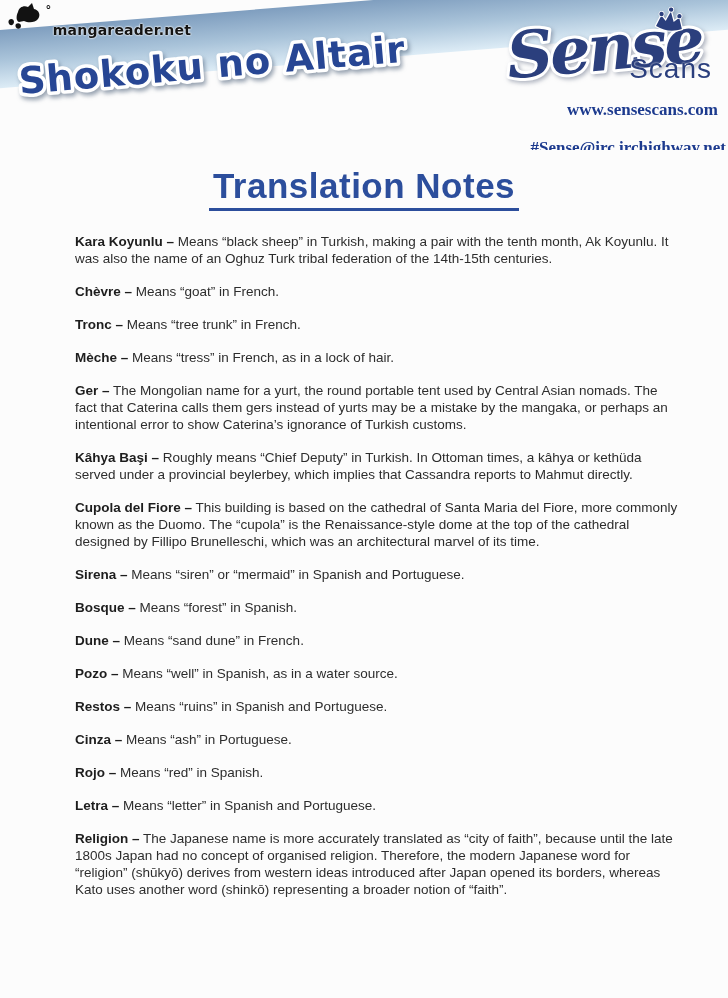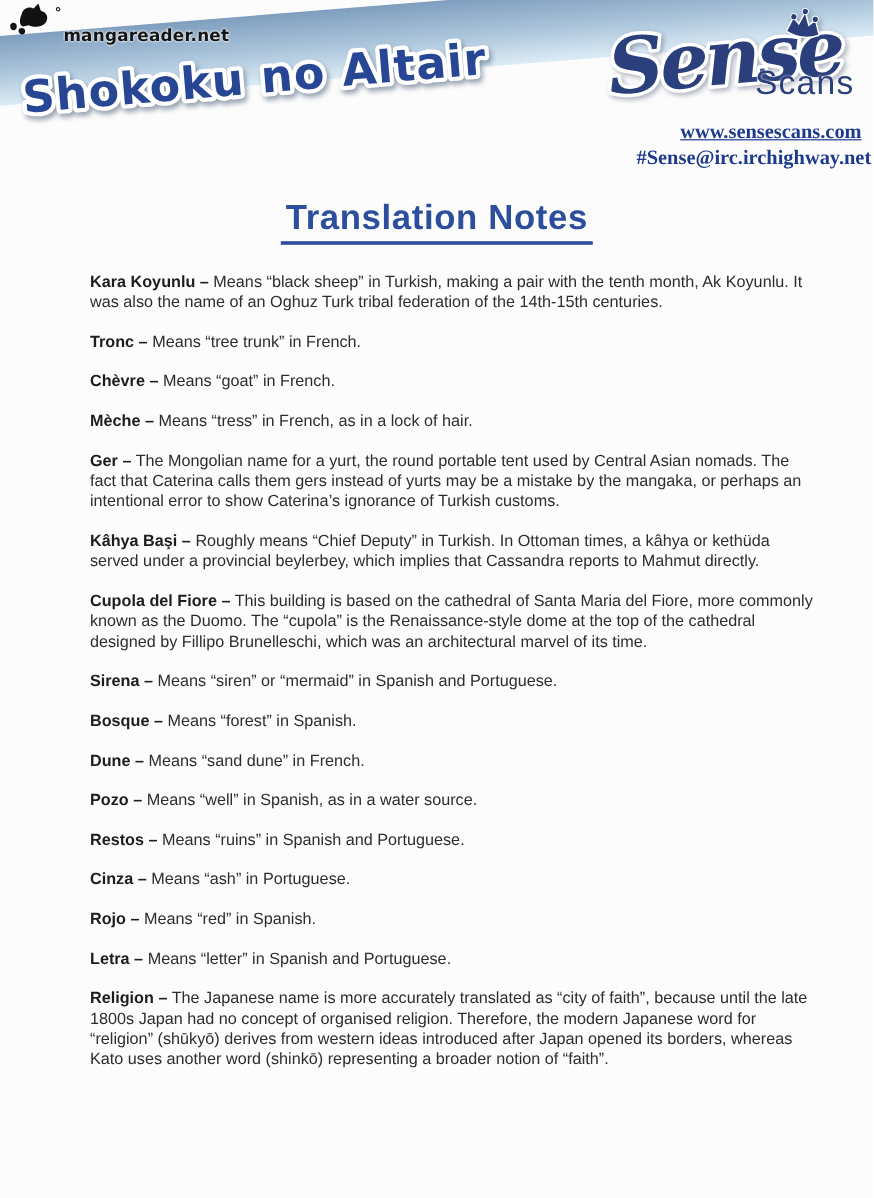--- a/index.html
+++ b/index.html
@@ -111,33 +111,33 @@
   .sense-url, .sense-irc {
     position: absolute;
     right: 4px;
     font-family: "Liberation Serif", serif;
     font-weight: 700;
     font-size: 17px;
     color: var(--url-blue);
     white-space: nowrap;
     text-shadow: 0 0 2px #fff;
   }
-  .sense-url { top: 100px; right: 10px; text-decoration: underline; }
-  .sense-irc { top: 122px; right: 2px; margin-left: 32px; }
+  .sense-url { top: 100px; right: 10px; }
+  .sense-irc { top: 138px; right: 2px; margin-left: 32px; }
 
   
   .title-wrap {
     margin-top: 16px;
     text-align: center;
   }
   .page-title {
     display: inline-block;
     font-family: "Liberation Sans", sans-serif;
     font-weight: 700;
-    font-size: 29px;
+    font-size: 35px;
     color: var(--title-blue);
     border-bottom: 3px solid var(--title-blue);
     padding: 0 4px 2px 4px;
     letter-spacing: 0.5px;
   }
 
   
   .notes {
     margin: 22px 45px 0 75px;
     width: 608px;
@@ -191,23 +191,23 @@
 </div>
 
 <div class="title-wrap">
   <span class="page-title">Translation Notes</span>
 </div>
 
 <div class="notes" id="notes-list">
 
     <p class="note"><strong class="term">Kara Koyunlu –</strong> <span class="def">Means “black sheep” in Turkish, making a pair with the tenth month, Ak Koyunlu. It was also the name of an Oghuz Turk tribal federation of the 14th-15th centuries.</span></p>
 
+    <p class="note"><strong class="term">Chèvre –</strong> <span class="def">Means “goat” in French.</span></p>
+
     <p class="note"><strong class="term">Tronc –</strong> <span class="def">Means “tree trunk” in French.</span></p>
-
-    <p class="note"><strong class="term">Chèvre –</strong> <span class="def">Means “goat” in French.</span></p>
 
     <p class="note"><strong class="term">Mèche –</strong> <span class="def">Means “tress” in French, as in a lock of hair.</span></p>
 
     <p class="note"><strong class="term">Ger –</strong> <span class="def">The Mongolian name for a yurt, the round portable tent used by Central Asian nomads. The fact that Caterina calls them gers instead of yurts may be a mistake by the mangaka, or perhaps an intentional error to show Caterina’s ignorance of Turkish customs.</span></p>
 
     <p class="note"><strong class="term">Kâhya Başi –</strong> <span class="def">Roughly means “Chief Deputy” in Turkish. In Ottoman times, a kâhya or kethüda served under a provincial beylerbey, which implies that Cassandra reports to Mahmut directly.</span></p>
 
     <p class="note"><strong class="term">Cupola del Fiore –</strong> <span class="def">This building is based on the cathedral of Santa Maria del Fiore, more commonly known as the Duomo. The “cupola” is the Renaissance-style dome at the top of the cathedral designed by Fillipo Brunelleschi, which was an architectural marvel of its time.</span></p>
 
     <p class="note"><strong class="term">Sirena –</strong> <span class="def">Means “siren” or “mermaid” in Spanish and Portuguese.</span></p>

